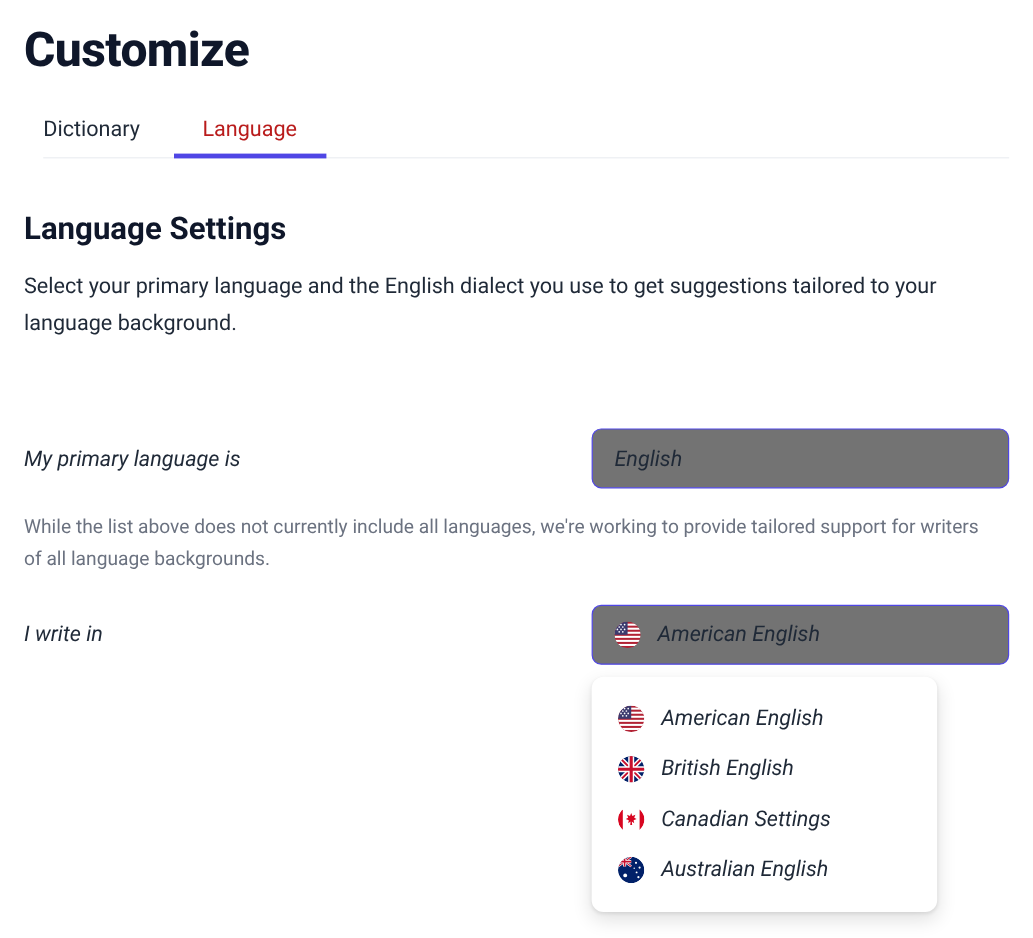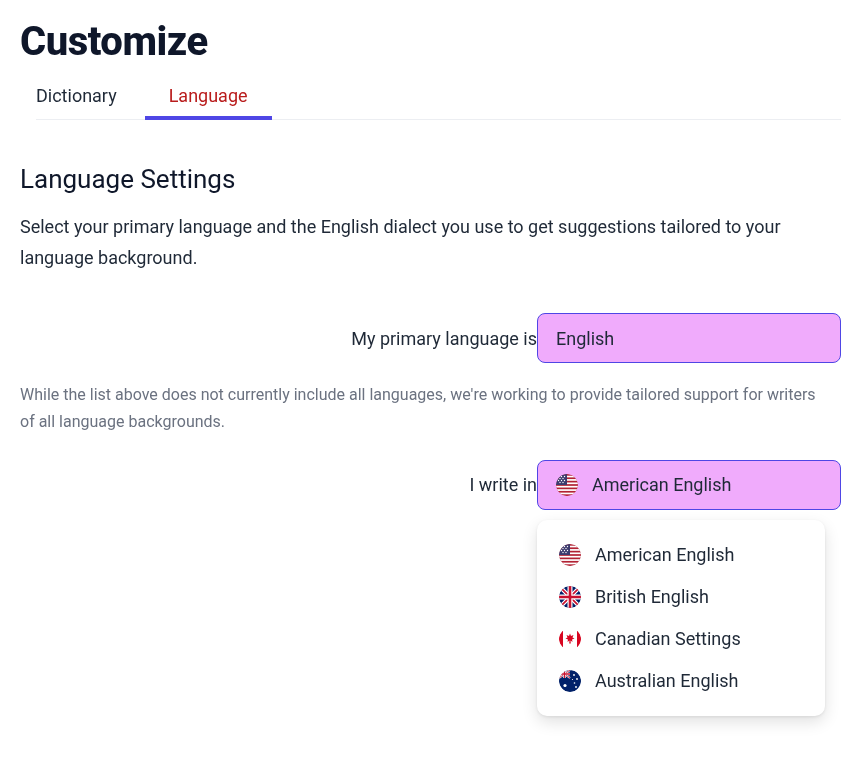--- a/index.html
+++ b/index.html
@@ -9,21 +9,21 @@
       width: 861px;
       height: 782px;
       color: #1f2937;
     }
     .container { padding: 18px 20px 20px 20px; }
     .page-title {
       font-size: 40px;
       font-weight: 800;
       color: #0f172a;
       letter-spacing: -0.5px;
-      margin-bottom: 12px;
+      margin-bottom: 24px;
     }
     .tabs {
       display: flex;
       gap: 10px;
       border-bottom: 1px solid #eceef2;
       margin-left: 16px;
     }
     .tab {
       padding: 8px 24px 10px 24px;
       font-size: 18px;
@@ -34,60 +34,61 @@
       font-weight: 400;
     }
     .tab:first-child { padding-left: 0; padding-right: 18px; }
     .tab.active {
       color: #b91c1c;
       border-bottom: 4px solid #4f46e5;
       text-align: center;
     }
     .section-title {
       font-size: 26px;
-      font-weight: 400;
+      font-weight: 700;
       color: #0f172a;
       margin-top: 44px;
       margin-bottom: 18px;
     }
     .section-desc {
       font-size: 18px;
       color: #1f2937;
       line-height: 1.7;
-      margin-bottom: 40px;
+      margin-bottom: 72px;
       max-width: 800px;
     }
     .row {
       display: flex;
-      justify-content: flex-end;
+      justify-content: space-between;
       align-items: center;
       margin-bottom: 18px;
+      font-style: italic;
     }
     .row-label {
       font-size: 18px;
       color: #1f2937;
     }
     .hint {
       font-size: 16px;
       color: #6b7280;
       line-height: 1.7;
       margin-bottom: 24px;
       max-width: 800px;
     }
     .select {
-      width: 304px;
+      width: 348px;
       height: 50px;
       border: 1px solid #4f46e5;
       border-radius: 8px;
       display: flex;
       align-items: center;
       justify-content: space-between;
       padding: 0 18px;
       cursor: pointer;
-      background: #f0abfc;
+      background: #737373;
       font-size: 18px;
       color: #1f2937;
     }
     .select .left { display: flex; align-items: center; gap: 14px; }
     .chevron {
       width: 14px; height: 14px;
       display: inline-flex; align-items: center; justify-content: center;
     }
     .select-wrap { position: relative; }
     .dropdown {

